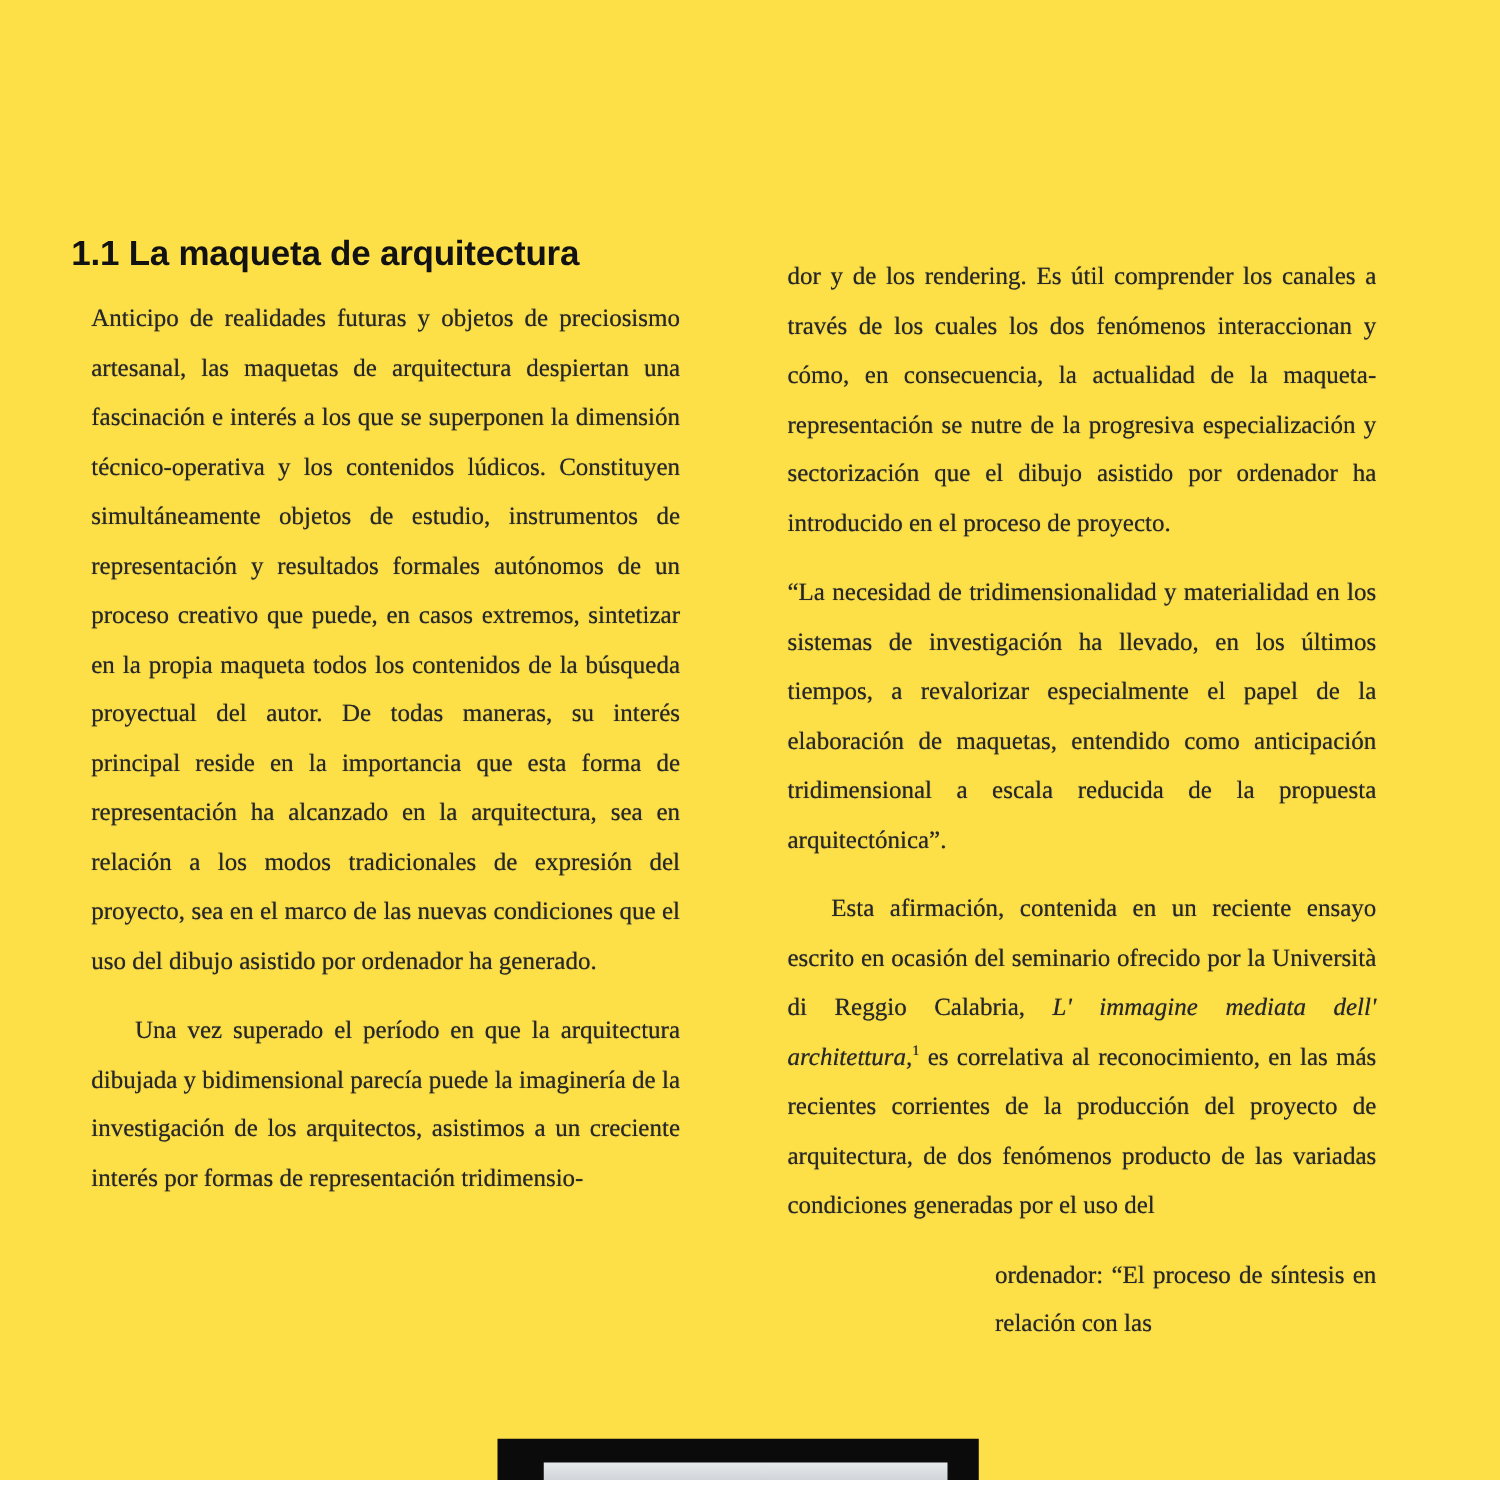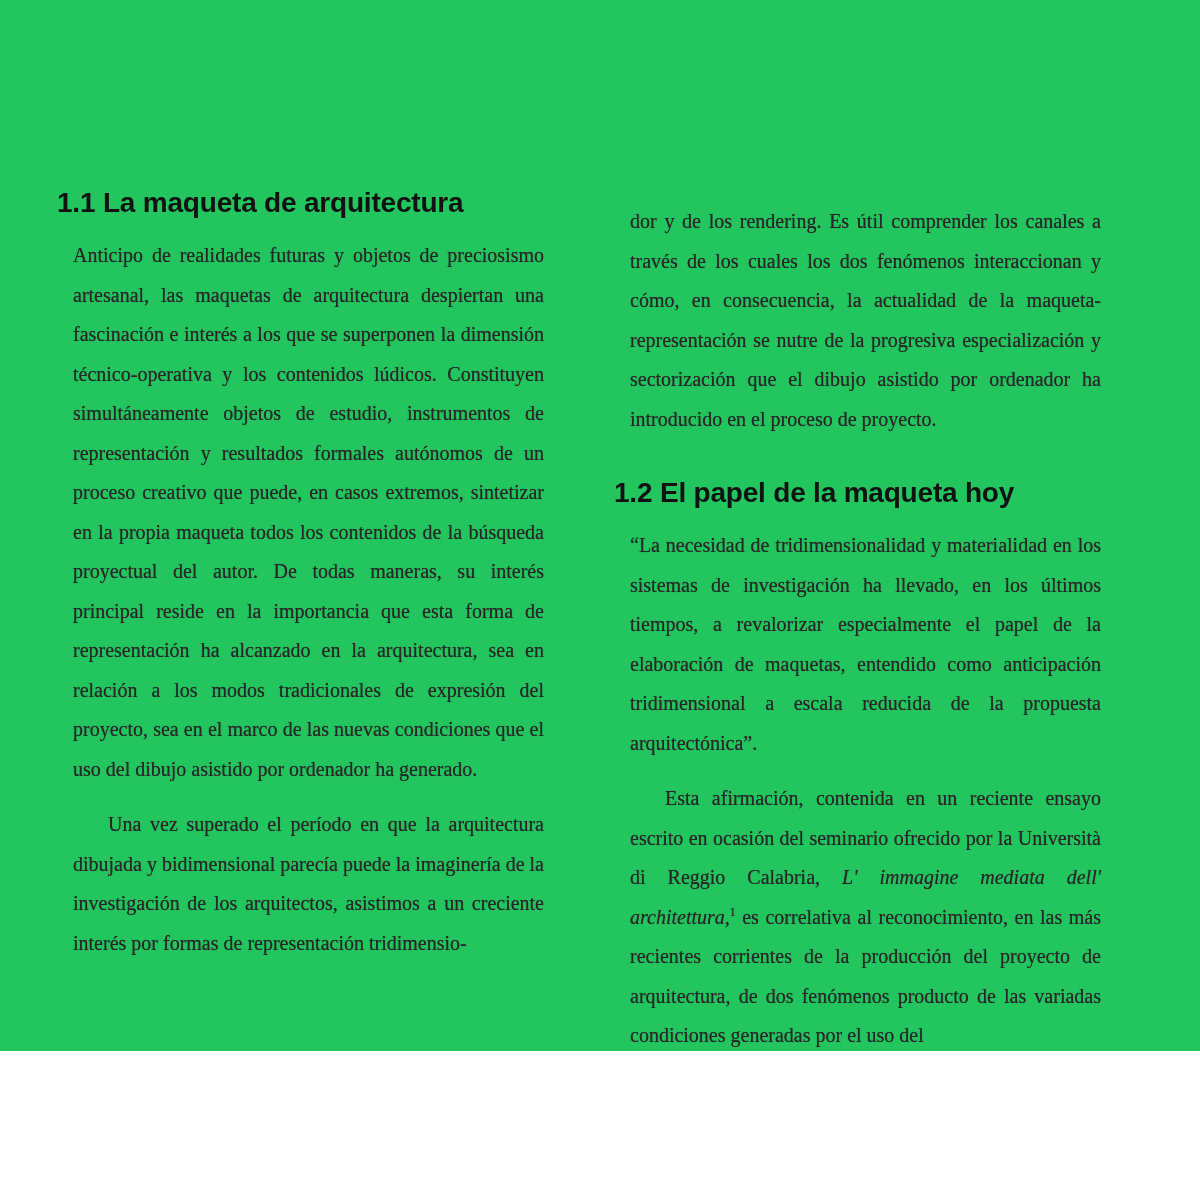--- a/index.html
+++ b/index.html
@@ -1,21 +1,21 @@
 <!DOCTYPE html>
 <html><head>
 <meta charset="utf-8">
 <style>
   html, body { margin: 0; padding: 0; background: #ffffff; }
 
   .page {
     position: relative;
     width: 1200px;
-    height: 1051px;
-    background: #22c55e;
+    height: 1184px;
+    background: #fde047;
     overflow: hidden;
   }
 
   .columns {
     position: absolute;
     top: 186px;
     left: 57px;
     width: 1060px;
     display: flex;
     gap: 54px;
@@ -105,21 +105,20 @@
   <div class="columns">
 
     <div class="col">
       <h2 class="section-heading">1.1 La maqueta de arquitectura</h2>
       <p class="body">Anticipo de realidades futuras y objetos de preciosismo artesanal, las maquetas de arquitectura despiertan una fascinación e interés a los que se superponen la dimensión técnico-operativa y los contenidos lúdicos. Constituyen simultáneamente objetos de estudio, instrumentos de representación y resultados formales autónomos de un proceso creativo que puede, en casos extremos, sintetizar en la propia maqueta todos los contenidos de la búsqueda proyectual del autor. De todas maneras, su interés principal reside en la importancia que esta forma de representación ha alcanzado en la arquitectura, sea en relación a los modos tradicionales de expresión del proyecto, sea en el marco de las nuevas condiciones que el uso del dibujo asistido por ordenador ha generado.</p>
       <p class="body indent">Una vez superado el período en que la arquitectura dibujada y bidimensional parecía puede la imaginería de la investigación de los arquitectos, asistimos a un creciente interés por formas de representación tridimensio-</p>
     </div>
 
     <div class="col">
       <p class="body">dor y de los rendering. Es útil comprender los canales a través de los cuales los dos fenómenos interaccionan y cómo, en consecuencia, la actualidad de la maqueta-representación se nutre de la progresiva especialización y sectorización que el dibujo asistido por ordenador ha introducido en el proceso de proyecto.</p>
-      <h2 class="section-heading mid">1.2 El papel de la maqueta hoy</h2>
       <p class="body">“La necesidad de tridimensionalidad y materialidad en los sistemas de investigación ha llevado, en los últimos tiempos, a revalorizar especialmente el papel de la elaboración de maquetas, entendido como anticipación tridimensional a escala reducida de la propuesta arquitectónica”.</p>
       <p class="body indent"><span>Esta afirmación, contenida en un reciente ensayo escrito en ocasión del seminario ofrecido por la Università di Reggio Calabria, </span><i>L' immagine mediata dell' architettura,</i><sup>1</sup><span> es correlativa al reconocimiento, en las más recientes corrientes de la producción del proyecto de arquitectura, de dos fenómenos producto de las variadas condiciones generadas por el uso del</span></p>
       <p class="body wrap-right">ordenador: “El proceso de síntesis en relación con las</p>
     </div>
 
   </div>
 
   <div class="figure">
     <div class="slab"></div>
     <div class="leg l1"></div>

